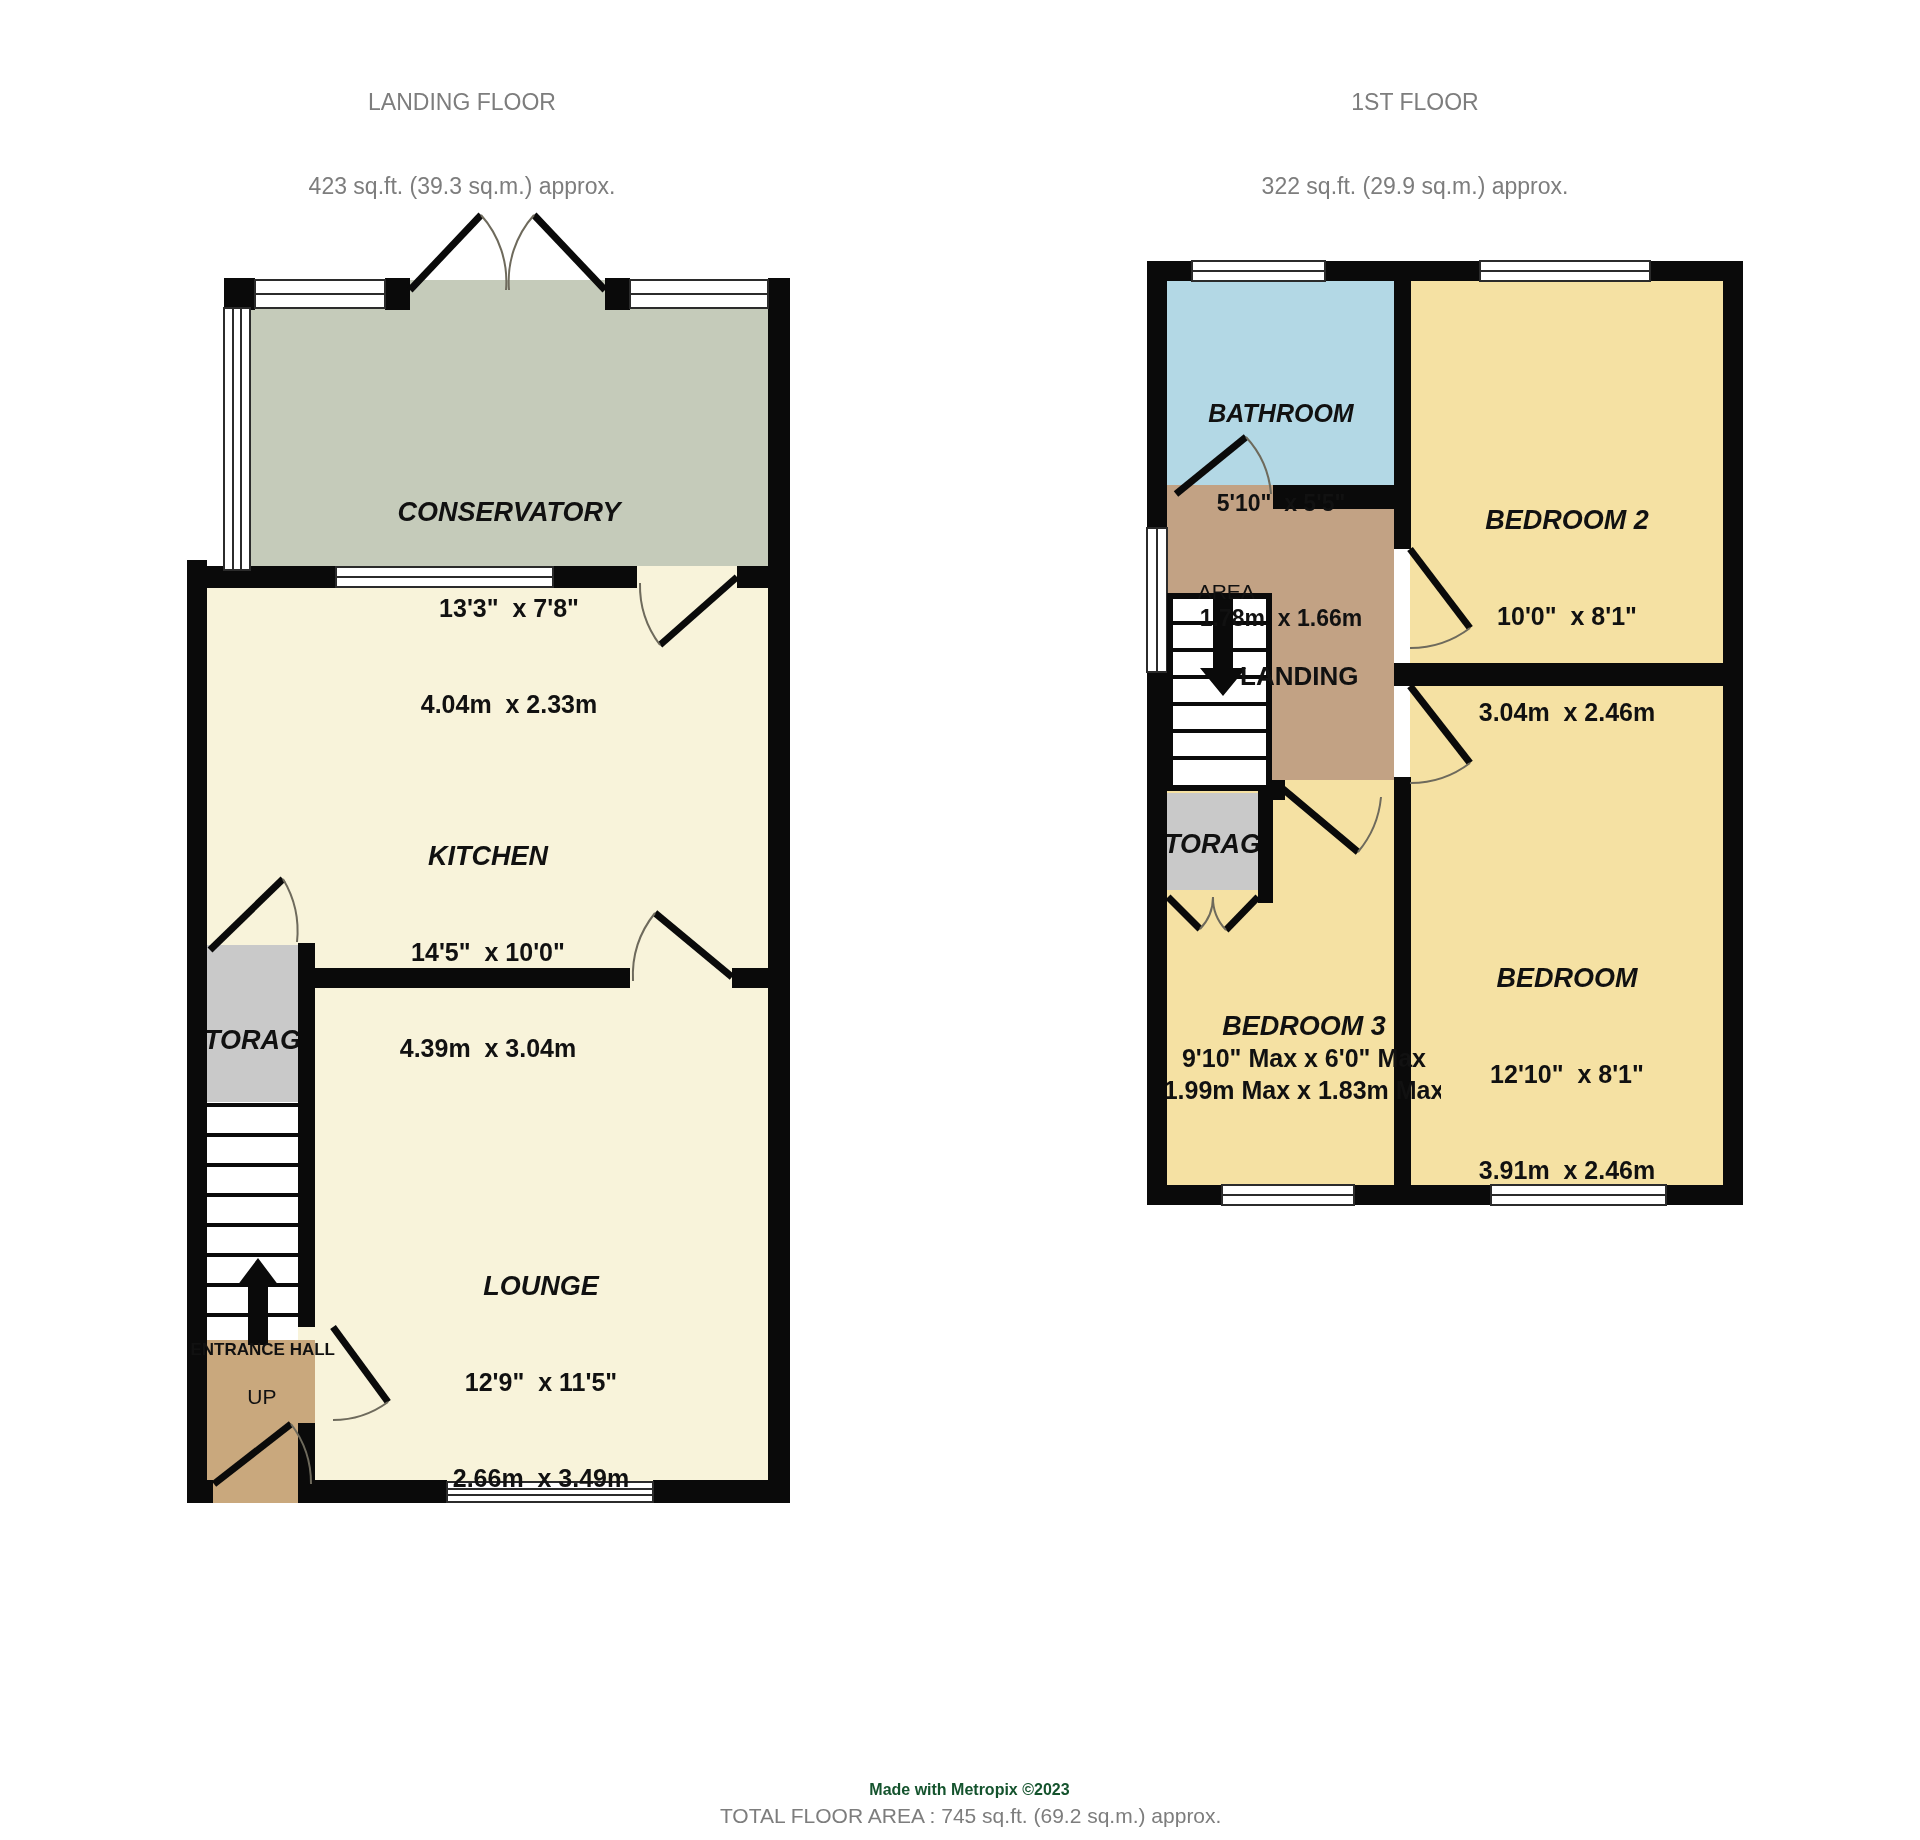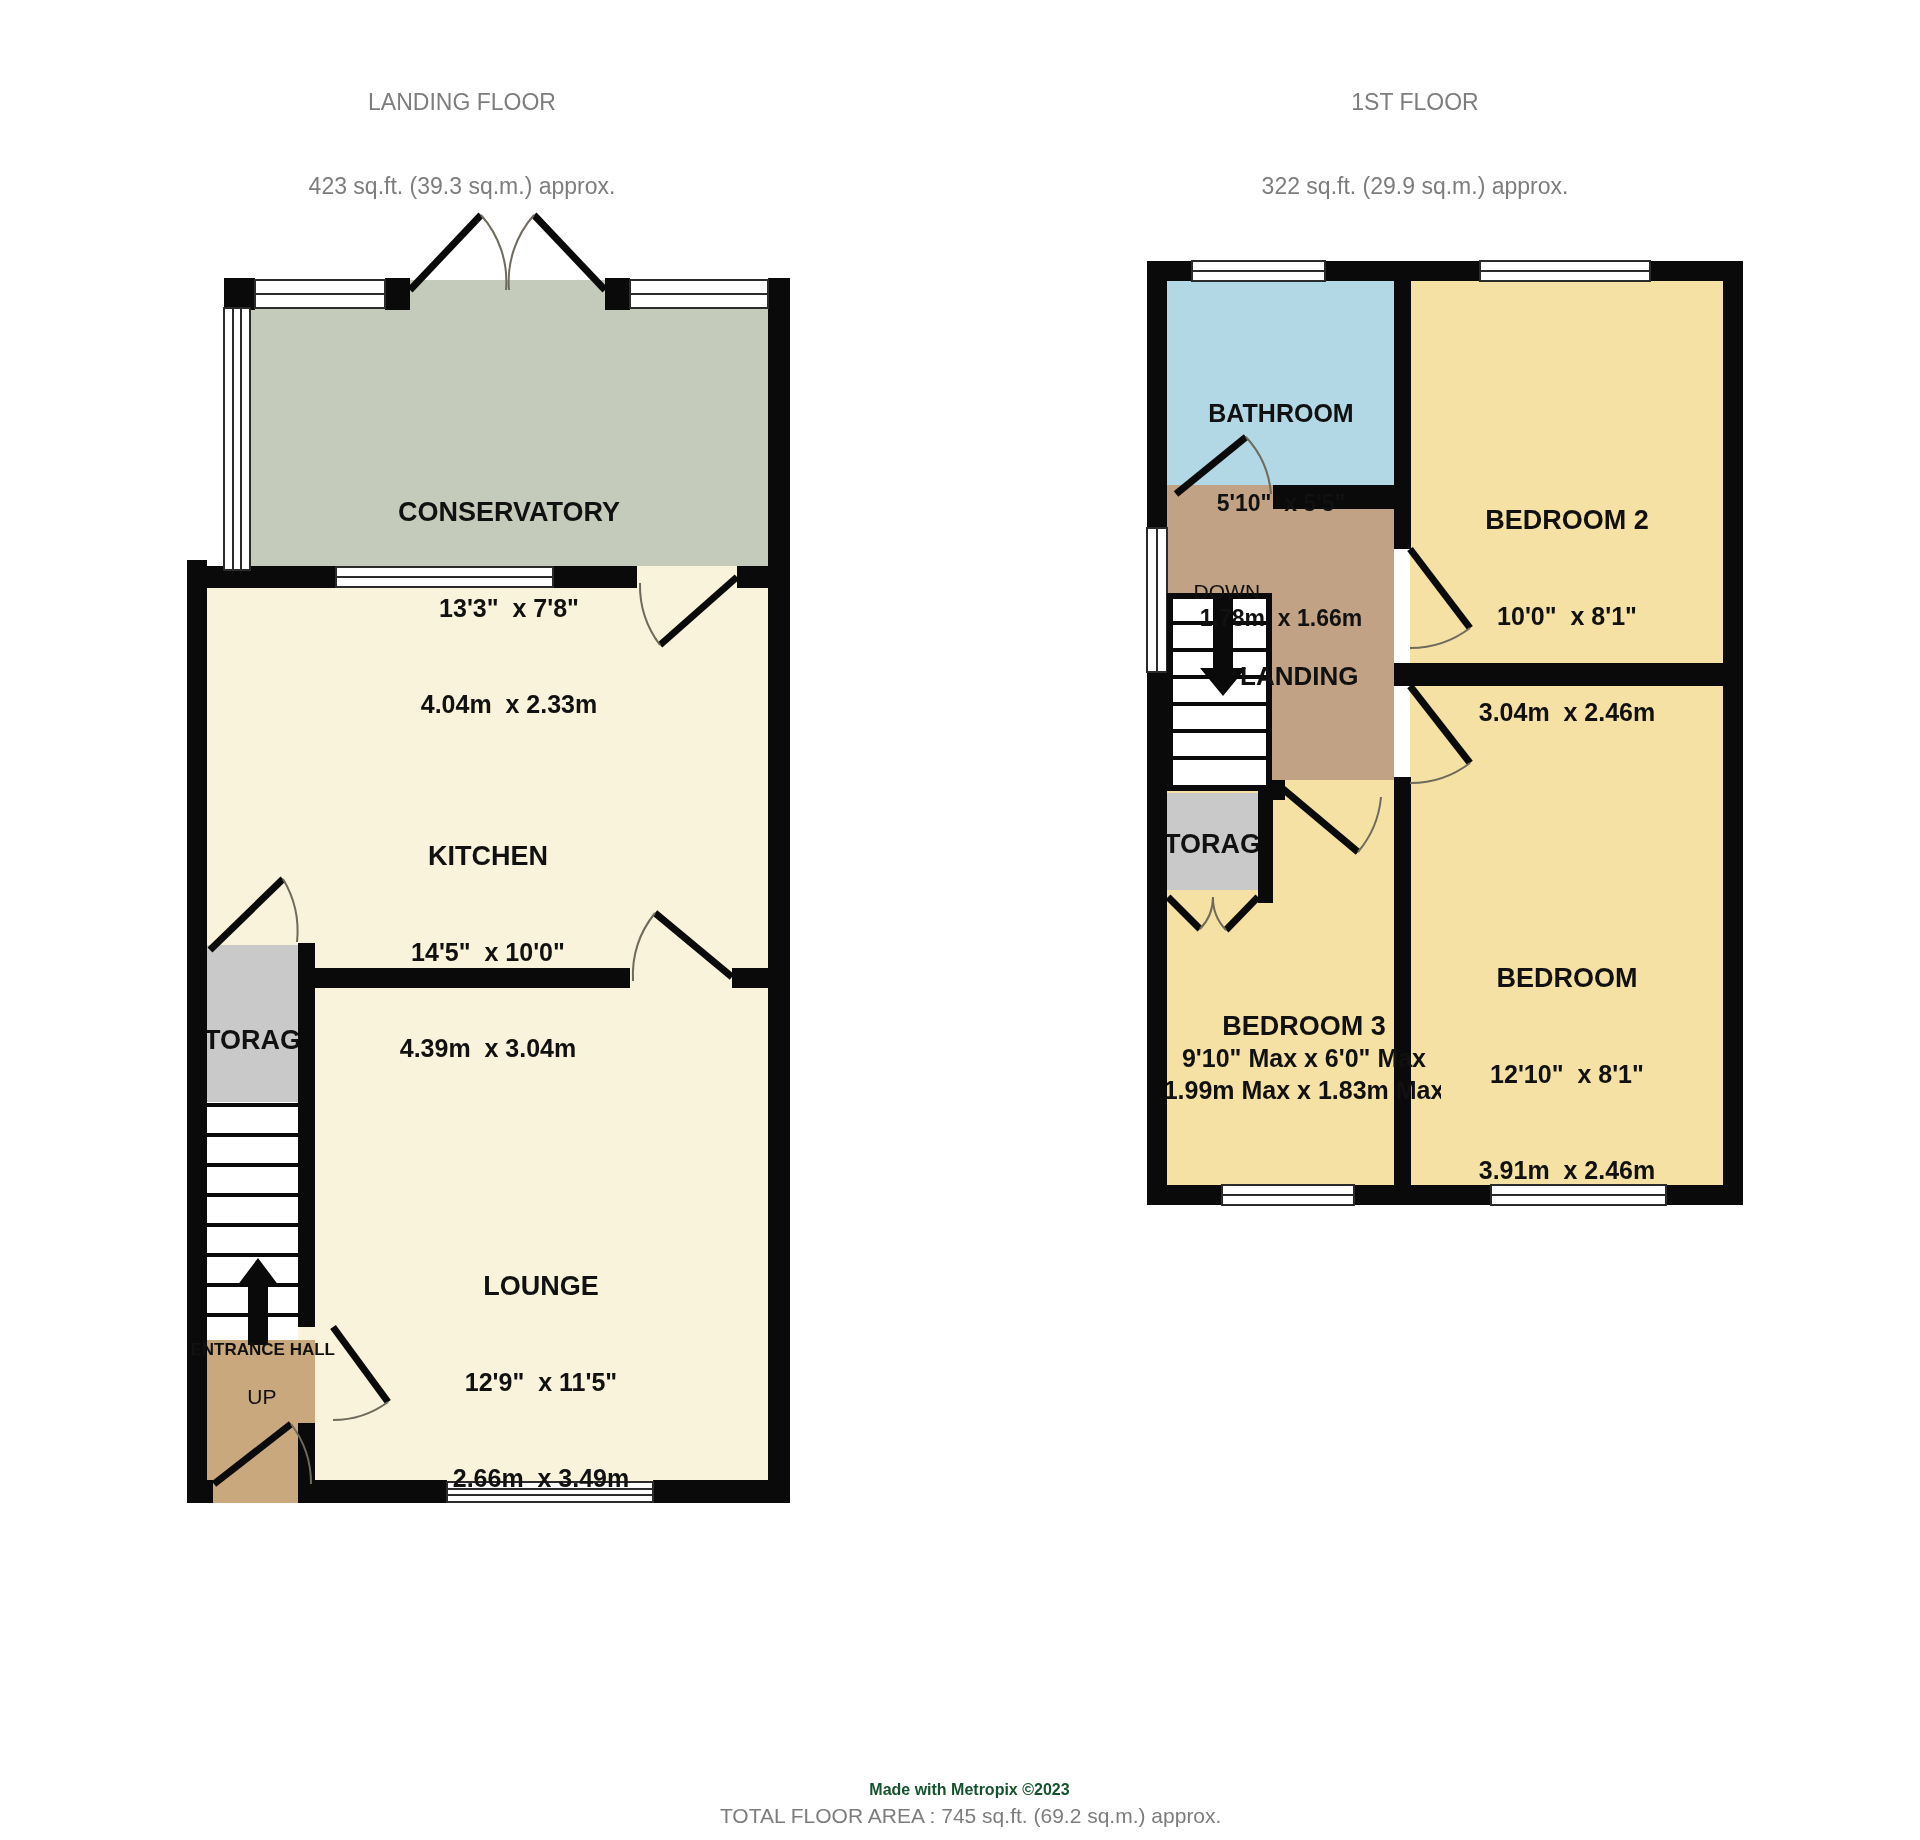--- a/index.html
+++ b/index.html
@@ -27,21 +27,21 @@
   .arrow{fill:var(--wall);}
 
   .floor-header{
     position:absolute;transform:translateX(-50%);text-align:center;
     color:var(--header_text);font-size:23px;line-height:28px;white-space:pre;
   }
   .room-label{
     position:absolute;transform:translateX(-50%);text-align:center;
     color:var(--label_text);font-weight:700;white-space:pre;line-height:32px;
   }
-  .room-name{font-size:27px;}
+  .room-name{font-size:27px;font-style:italic;}
   .room-dim{font-size:25px;}
   .clip-label{
     position:absolute;overflow:hidden;display:flex;flex-direction:column;
     align-items:center;justify-content:center;
     color:var(--label_text);font-weight:700;white-space:pre;line-height:32px;
   }
   .clip-label div{flex:0 0 auto;}
   .small-label{
     position:absolute;transform:translateX(-50%);text-align:center;
     color:var(--label_text);font-size:21px;font-weight:400;white-space:pre;
@@ -317,21 +317,21 @@
 </div>
 <div class="clip-label" style="left:1167px;top:1008px;width:274px;height:100px;">
   <div class="room-name">BEDROOM 3</div>
   <div class="room-dim">9'10" Max x 6'0" Max</div>
   <div class="room-dim">1.99m Max x 1.83m Max</div>
 </div>
 <div class="landing-label" style="left:1292px;top:630px;">
   <span>LANDING</span>
 </div>
 <div class="small-label" style="left:1221px;top:556px;">
-  <span>DOWN</span>
+  <span>AREA</span>
 </div>
 <div class="clip-label" style="left:1167px;top:826px;width:91px;height:36px;">
   <div class="room-name">STORAGE</div>
 </div>
 
 <div class="footer-line1" style="left:965px;top:1780px;">
   <span>TOTAL FLOOR AREA : 745 sq.ft. (69.2 sq.m.) approx.</span>
 </div>
 <div class="footer-line2" style="left:965px;top:1763px;">
   <span>Made with Metropix ©2023</span>

